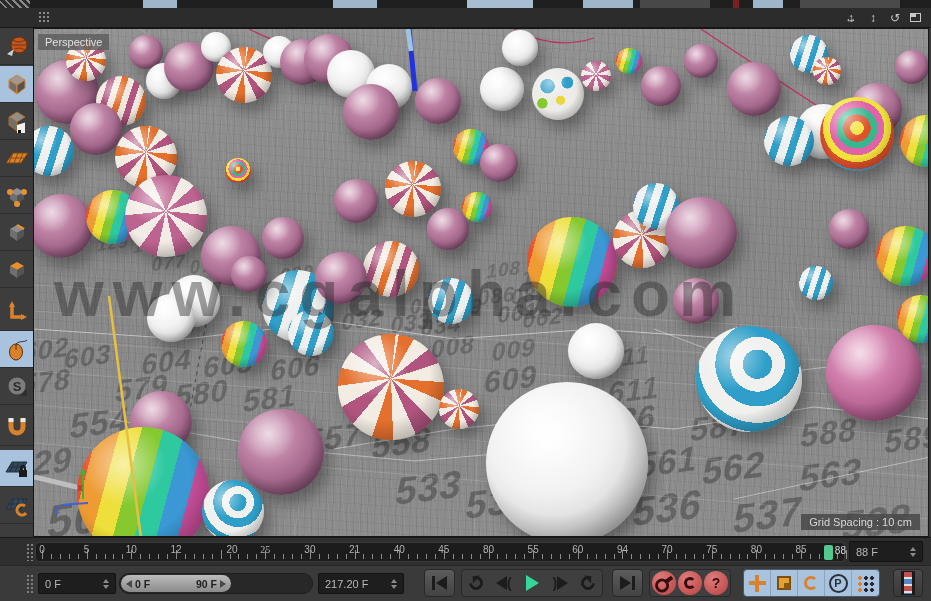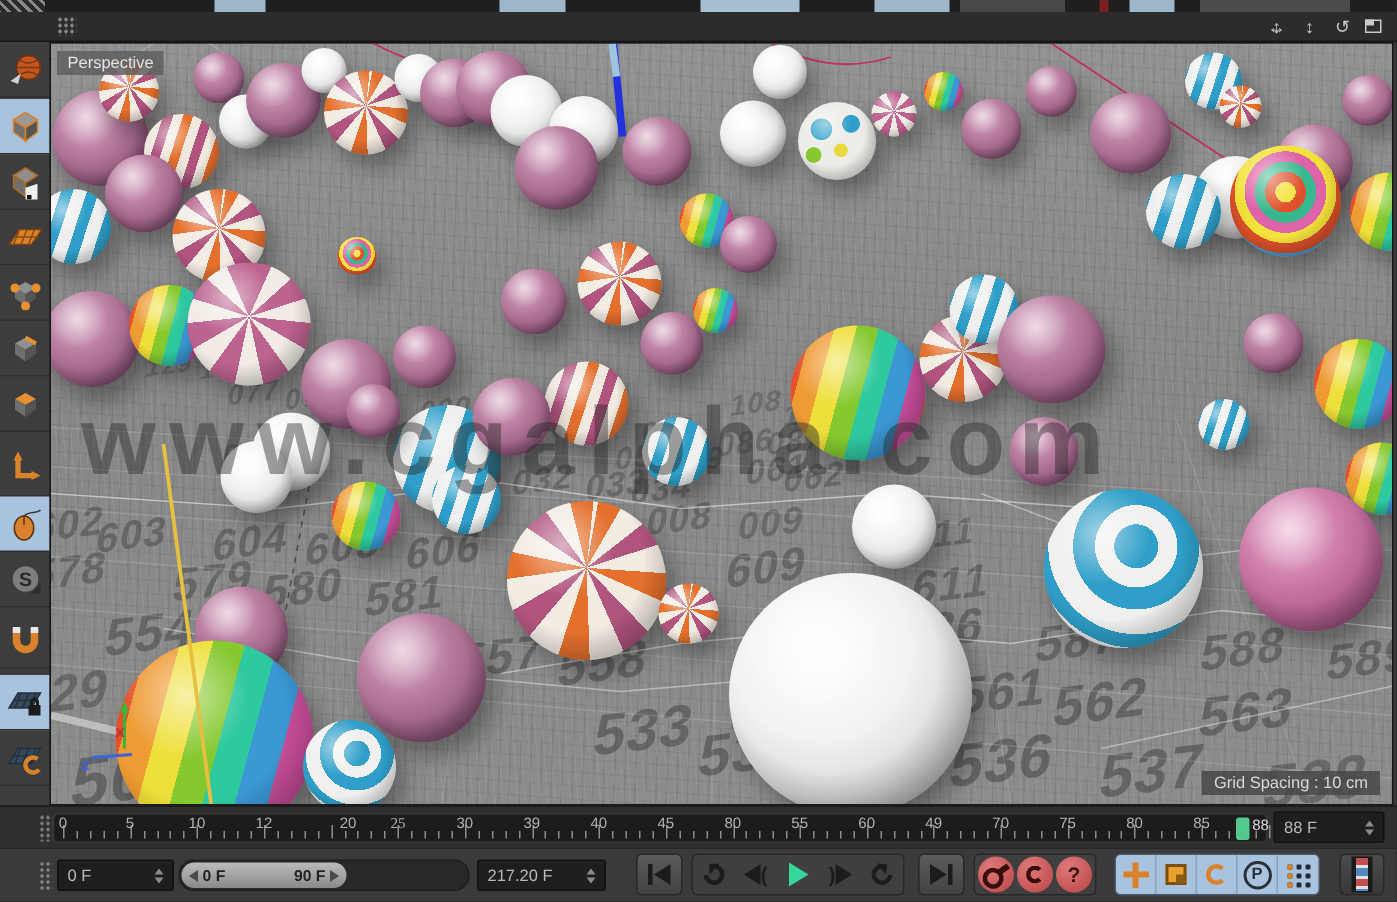--- a/index.html
+++ b/index.html
@@ -550,27 +550,27 @@
           <div class="tick" style="left: 791.84px;"></div>
           <div class="tick" style="left: 800.77px;"></div>
           <div class="tick major" style="left: 809.7px;"></div>
           <span class="ticklab" style="left: 6px;">0</span>
           <span class="ticklab" style="left: 50.65px;">5</span>
           <span class="ticklab" style="left: 95.3px;">10</span>
           <span class="ticklab" style="left: 139.95px;">12</span>
           <span class="ticklab" style="left: 196px;">20</span>
           <span class="ticklab" style="left: 229.25px; font-family: Liberation Serif, serif;">25</span>
           <span class="ticklab" style="left: 273.9px;">30</span>
-          <span class="ticklab" style="left: 318.55px;">39</span>
+          <span class="ticklab" style="left: 318.55px;">21</span>
           <span class="ticklab" style="left: 363.2px;">40</span>
           <span class="ticklab" style="left: 407.85px;">45</span>
           <span class="ticklab" style="left: 452.5px;">80</span>
           <span class="ticklab" style="left: 497.15px;">55</span>
           <span class="ticklab" style="left: 541.8px;">60</span>
-          <span class="ticklab" style="left: 586.45px;">49</span>
+          <span class="ticklab" style="left: 586.45px;">94</span>
           <span class="ticklab" style="left: 631.1px;">70</span>
           <span class="ticklab" style="left: 675.75px;">75</span>
           <span class="ticklab" style="left: 720.4px;">80</span>
           <span class="ticklab" style="left: 765.05px;">85</span>
         </div>
       <div id="playhead" style="left: 787.84px;"></div>
       <span id="playhead-label" style="left: 798.84px;">88</span>
     </div>
     <div class="ffield" style="left:849px;top:3px;width:74px;height:21px;">
       <span>88 F</span>

